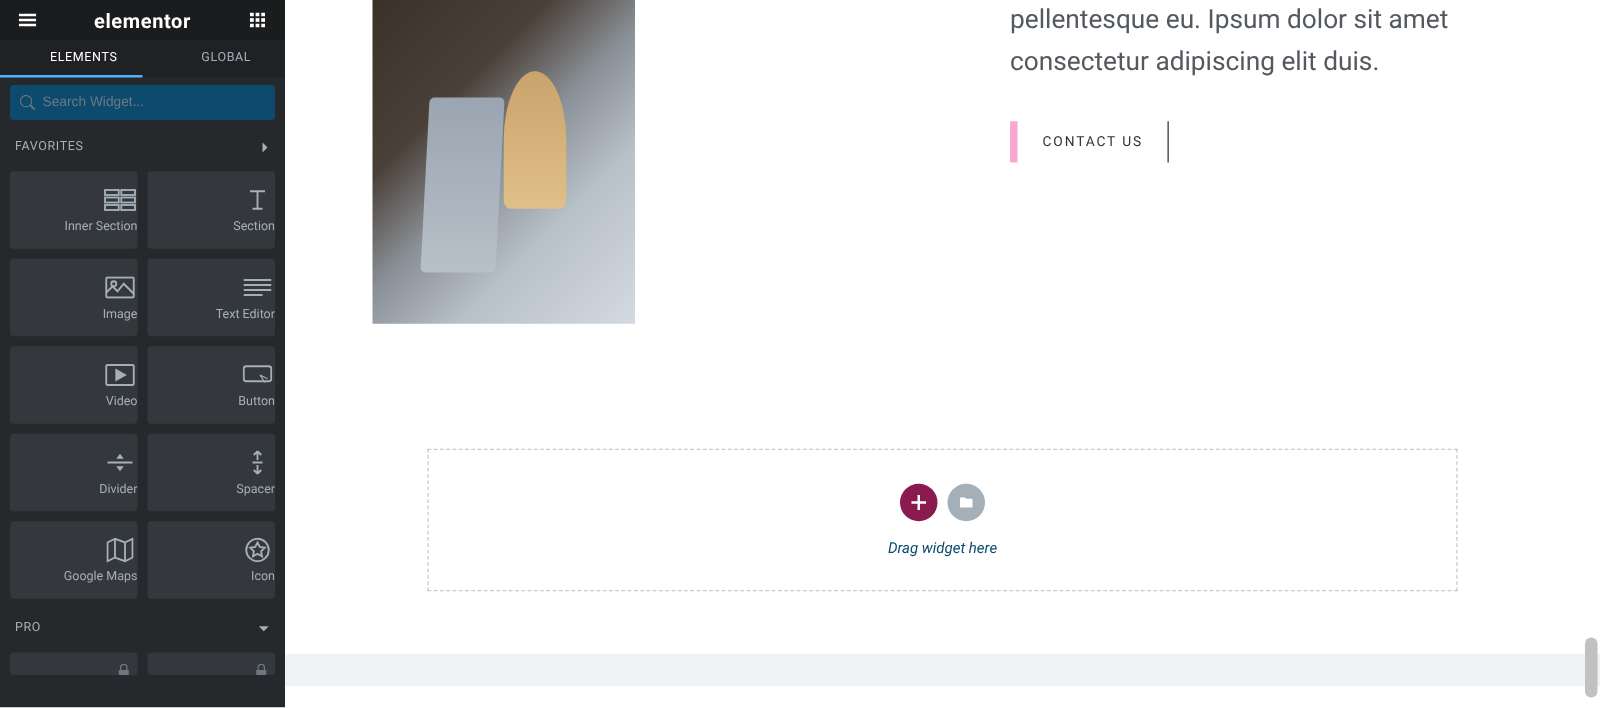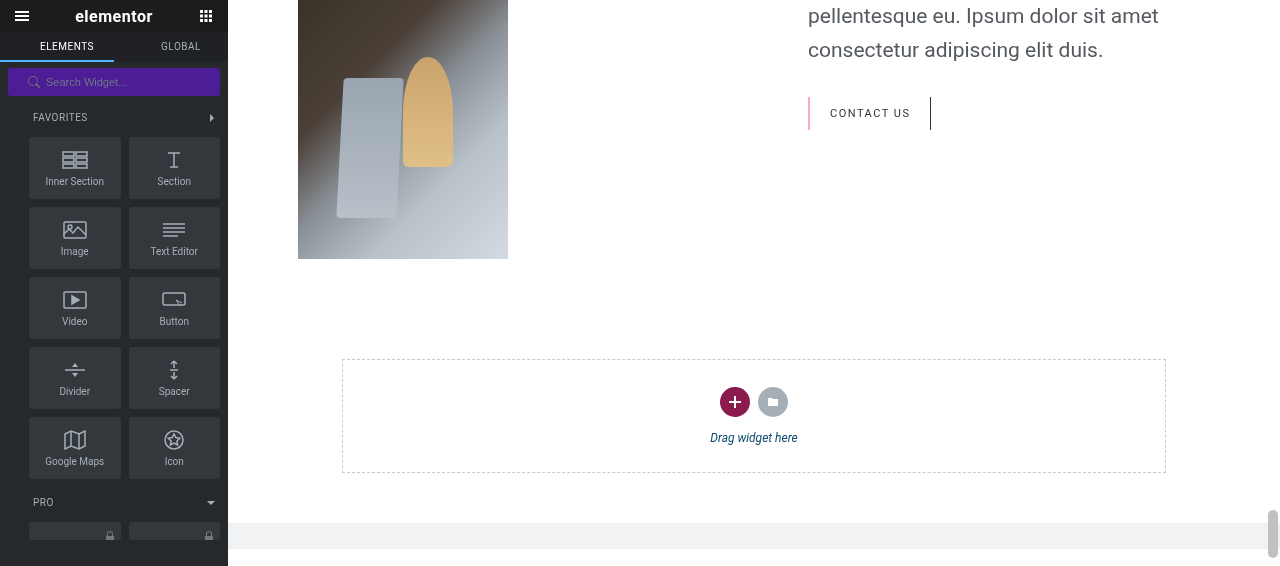--- a/index.html
+++ b/index.html
@@ -15,49 +15,49 @@
     .menu-btn svg { fill: #fff; }
     .logo { font-size: 16px; font-weight: 700; color: #fff; letter-spacing: 0.5px; }
     .grid-btn { width: 24px; height: 24px; display: flex; align-items: center; justify-content: center; cursor: pointer; }
     .grid-btn svg { fill: #fff; }
     
     .tabs { display: flex; height: 30px; background: #1f2124; }
     .tab { flex: 1; display: flex; align-items: center; justify-content: center; font-size: 10px; letter-spacing: 0.5px; cursor: pointer; color: #a4afb7; border-bottom: 2px solid transparent; padding-left: 20px; }
     .tab.active { color: #fff; border-bottom-color: #4fb3ff; }
     
     .search-wrap { padding: 6px 8px; }
-    .search-box { display: flex; align-items: center; background: #4c1d95; border-radius: 3px; height: 28px; padding: 0 20px; }
+    .search-box { display: flex; align-items: center; background: #0c4a6e; border-radius: 3px; height: 28px; padding: 0 8px; }
     .search-box svg { fill: #71767c; width: 12px; height: 12px; }
     .search-input { background: transparent; border: none; outline: none; color: #a4afb7; font-size: 11px; margin-left: 6px; flex: 1; }
     .search-input::placeholder { color: #6d7882; }
     
     .category { display: flex; align-items: center; justify-content: space-between; padding: 10px 12px; font-size: 10px; letter-spacing: 0.5px; cursor: pointer; }
     
     .widgets-grid { display: grid; grid-template-columns: 1fr 1fr; gap: 8px; padding: 4px 8px 8px; }
-    .widget-item { background: #34383c; border-radius: 3px; height: 62px; display: flex; flex-direction: column; align-items: center; justify-content: center; cursor: grab; gap: 6px; position: relative; }
+    .widget-item { background: #34383c; border-radius: 3px; height: 62px; display: flex; flex-direction: column; align-items: flex-end; justify-content: center; cursor: grab; gap: 6px; position: relative; }
     .widget-icon { width: 28px; height: 20px; display: flex; align-items: center; justify-content: center; }
     .widget-icon svg { stroke: #a4afb7; fill: none; stroke-width: 1.5; }
     .widget-label { font-size: 10px; color: #a4afb7; }
     .pro-lock { position: absolute; top: 4px; right: 6px; }
     .pro-lock svg { fill: #6d7882; width: 10px; height: 10px; }
     
-    .sidebar-scroll { overflow-y: auto; flex: 1; padding-left: 21px; }
+    .sidebar-scroll { overflow-y: auto; flex: 1; }
     
     
     .canvas { flex: 1; background: #fff; position: relative; overflow-y: auto; }
     .canvas-content { padding: 0 0 30px 0; }
     
     .content-section { display: flex; padding: 0 70px; gap: 60px; }
     .image-placeholder { width: 210px; height: 259px; background: linear-gradient(135deg, #3a3228 0%, #4a4038 30%, #8b9198 50%, #b8c0c8 70%, #d4dae2 100%); position: relative; overflow: hidden; }
     .image-placeholder::before { content:''; position:absolute; top:30%; left:20%; width:60px; height:140px; background:linear-gradient(180deg,#9aa5b1,#b8c0c8); border-radius:4px; transform:skewX(-3deg); }
     .image-placeholder::after { content:''; position:absolute; top:22%; left:50%; width:50px; height:110px; background:linear-gradient(180deg,#c9a36b,#e0c088); border-radius:50% 50% 6px 6px; }
     
     .text-col { flex: 1; padding-top: 0; padding-left: 240px; }
     .paragraph { color: #54595f; font-size: 21px; line-height: 1.6; margin-bottom: 30px; }
-    .contact-btn { display: inline-block; border-left: 2px solid #f9a8d4; border-right: 1px solid #333; padding: 10px 20px; font-size: 11px; letter-spacing: 1.5px; color: #333; cursor: pointer; }
+    .contact-btn { display: inline-block; border-left: 6px solid #f9a8d4; border-right: 1px solid #333; padding: 10px 20px; font-size: 11px; letter-spacing: 1.5px; color: #333; cursor: pointer; }
     
     .dropzone { margin: 100px 114px 0; border: 1px dashed #c2cbd2; min-height: 114px; display: flex; flex-direction: column; align-items: center; justify-content: center; gap: 14px; padding: 24px; }
     .drop-actions { display: flex; gap: 8px; }
     .drop-btn { width: 30px; height: 30px; border-radius: 50%; display: flex; align-items: center; justify-content: center; cursor: pointer; }
     .drop-btn.add { background: #8b1a4e; }
     .drop-btn.folder { background: #a4afb7; }
     .drop-btn svg { fill: #fff; width: 12px; height: 12px; }
     .drop-text { font-size: 12px; color: #0c4a6e; font-style: italic; }
     
     .panel-toggle { position: absolute; left: 228px; top: 288px; width: 12px; height: 28px; background: #34383c; display: flex; align-items: center; justify-content: center; cursor: pointer; }

